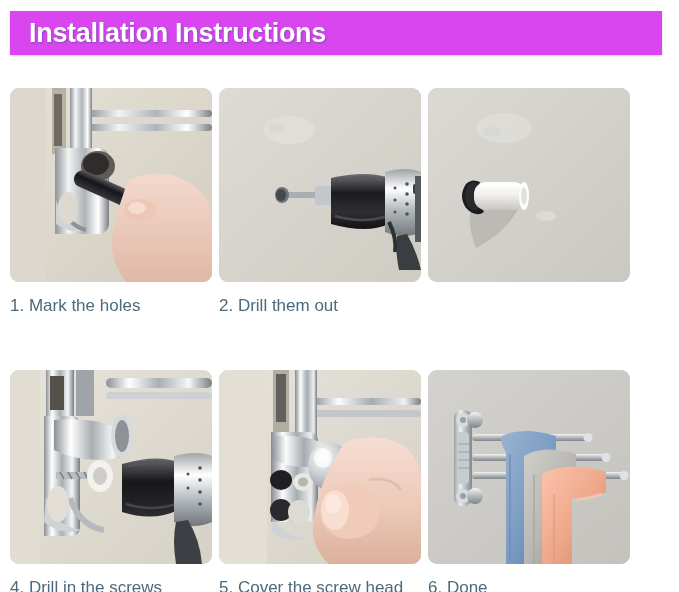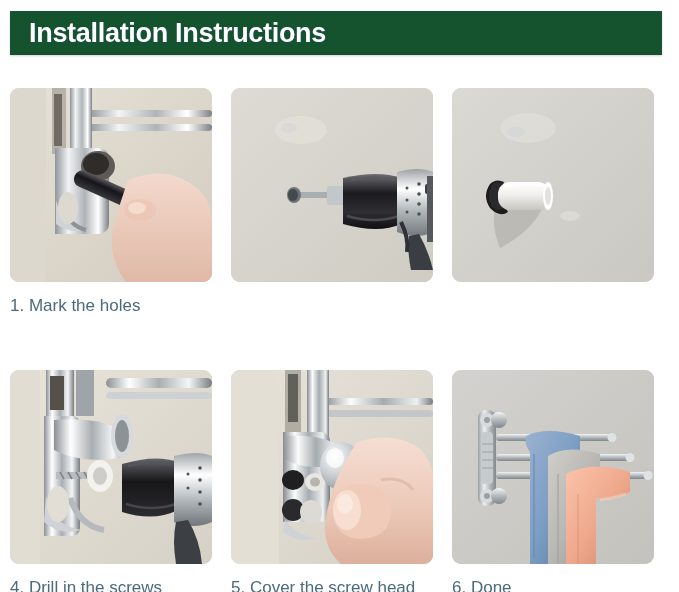--- a/index.html
+++ b/index.html
@@ -9,42 +9,42 @@
     background:#ffffff;
     font-family:"Liberation Sans", sans-serif;
     overflow:hidden;
     position:relative;
   }
 
   
   #header-banner{
     position:absolute;left:10px;top:11px;
     width:652px;height:44px;
-    background:#14532d;
+    background:#d946ef;
     box-shadow:0 1px 2px rgba(0,0,0,0.18);
   }
   #page-title{
     position:absolute;left:19px;top:50%;
     transform:translateY(-50%);
     color:#ffffff;
     font-size:27px;
     font-weight:bold;
     letter-spacing:-0.3px;
     text-shadow:1px 1px 2px rgba(40,80,110,0.45);
     white-space:nowrap;
   }
 
   
   #steps-grid{
     position:absolute;left:10px;top:88px;
     width:652px;
   }
   .step-row{
     display:flex;
-    gap:19px;
+    gap:7px;
   }
   .step-cell{
     width:202px;
     display:flex;
     flex-direction:column;
   }
   .photo{
     width:202px;height:194px;
     border-radius:9px;
     overflow:hidden;
@@ -176,20 +176,21 @@
               <circle cx="176" cy="112" r="1.5"></circle>
             <circle cx="176" cy="124" r="1.5"></circle>
           </g>
           <rect x="194" y="96" width="8" height="10" rx="2" fill="#3c4044"></rect>
 
           <rect x="196" y="88" width="6" height="66" fill="#55595d"></rect>
           <path d="M188 146 q10 18 14 36 l-22 0 q-4 -20 -2 -34 z" fill="#3a3e42"></path>
           <path d="M170 134 q8 16 6 30" stroke="#2e3236" stroke-width="4" fill="none"></path>
         </svg>
       </div>
+      <div class="caption">2. Drill them out</div>
     </div>
 
     <div class="step-cell">
       <div class="photo">
         <svg viewBox="0 0 202 194" xmlns="http://www.w3.org/2000/svg">
           <defs>
             <linearGradient id="w3" x1="0" y1="0" x2="1" y2="1">
               <stop offset="0" stop-color="#dbd9d3"></stop>
                 <stop offset="1" stop-color="#cac8c2"></stop>
             </linearGradient>

